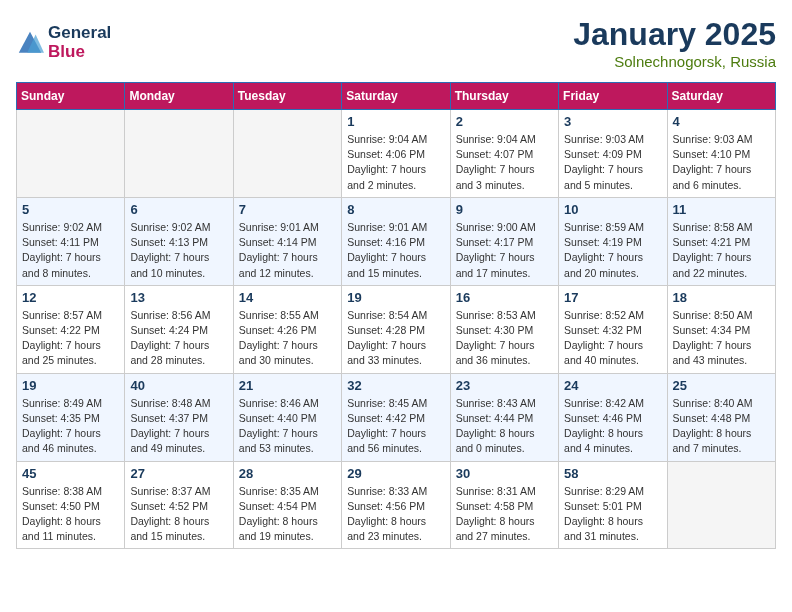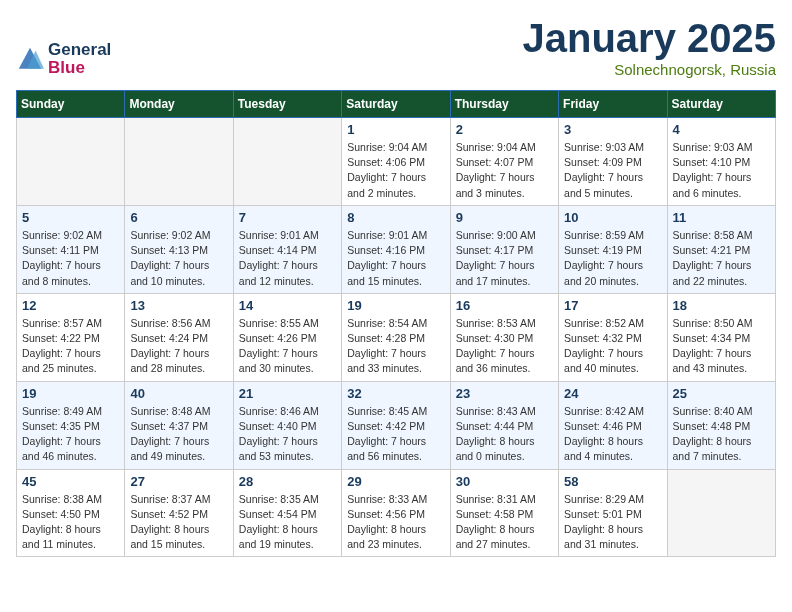--- a/index.html
+++ b/index.html
@@ -5,52 +5,52 @@
     * { box-sizing: border-box; margin: 0; padding: 0; }
     body {
       font-family: Arial, sans-serif;
       background: #fff;
       width: 792px;
       min-height: 612px;
       padding: 16px;
     }
     .header {
       display: flex;
-      align-items: flex-end;
+      align-items: center;
       justify-content: space-between;
       margin-bottom: 12px;
     }
     .logo {
       display: flex;
       align-items: center;
       gap: 4px;
     }
     .logo-icon {
       width: 28px;
       height: 28px;
     }
     .title-block {
       text-align: right;
     }
     .month-title {
-      font-size: 40px;
+      font-size: 32px;
       font-weight: bold;
       color: #1a3a5c;
     }
     .subtitle {
       font-size: 15px;
       color: #4d7c0f;
     }
     table {
       width: 100%;
       border-collapse: collapse;
       font-size: 11px;
     }
     thead tr th {
-      background: #14532d;
+      background: #be185d;
       color: #fff;
       padding: 6px 4px;
       text-align: left;
       font-size: 12px;
       font-weight: bold;
       border: 1px solid #2a6db5;
     }
     tbody tr td {
       border: 1px solid #ccc;
       vertical-align: top;

